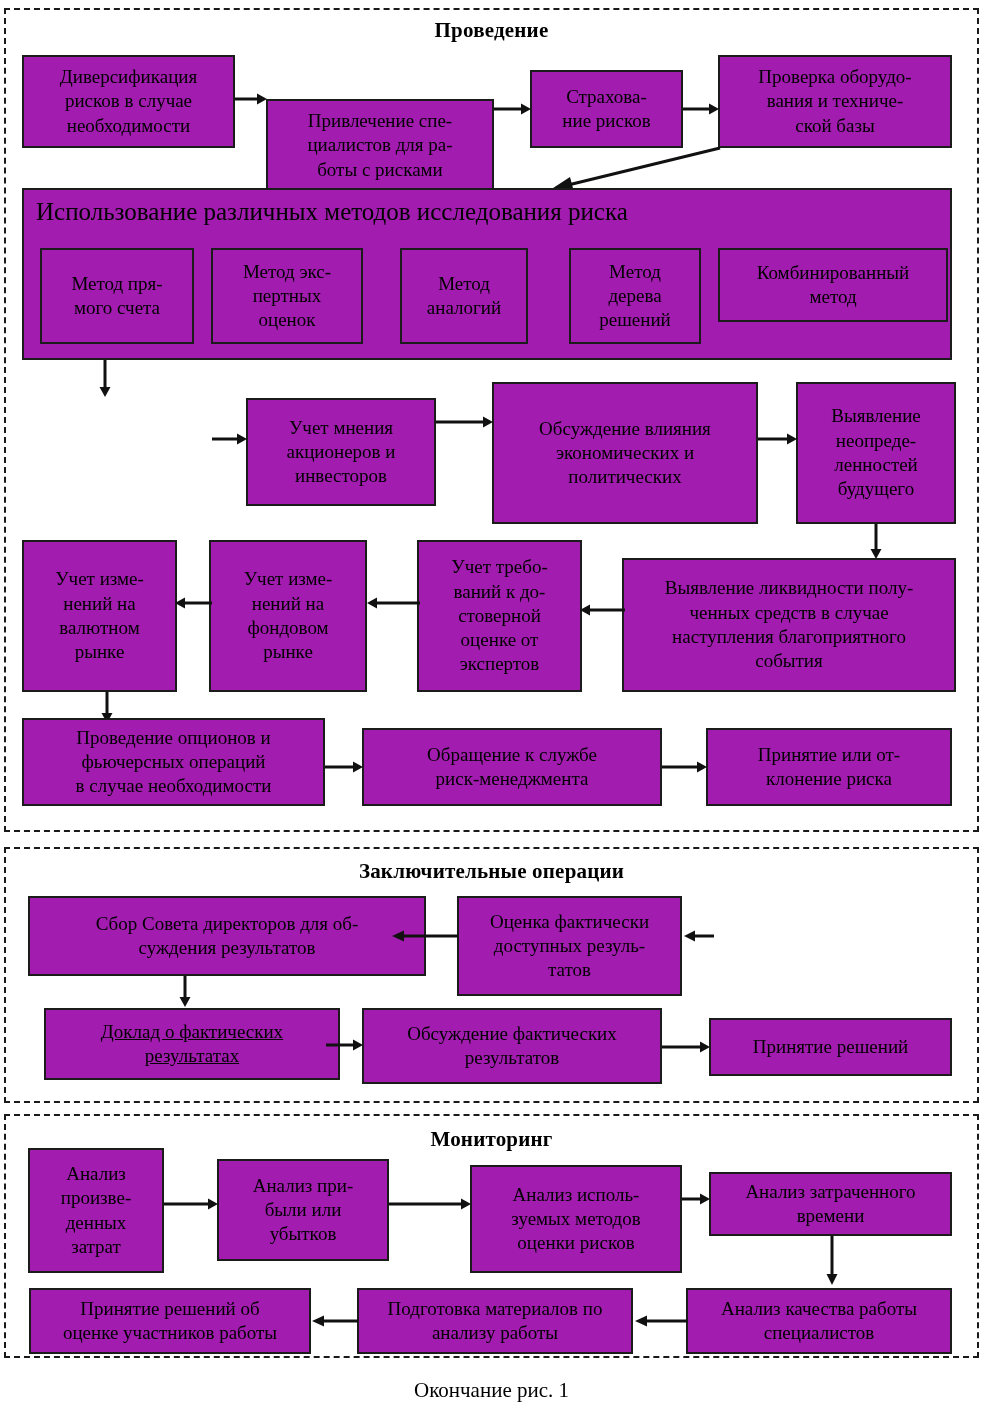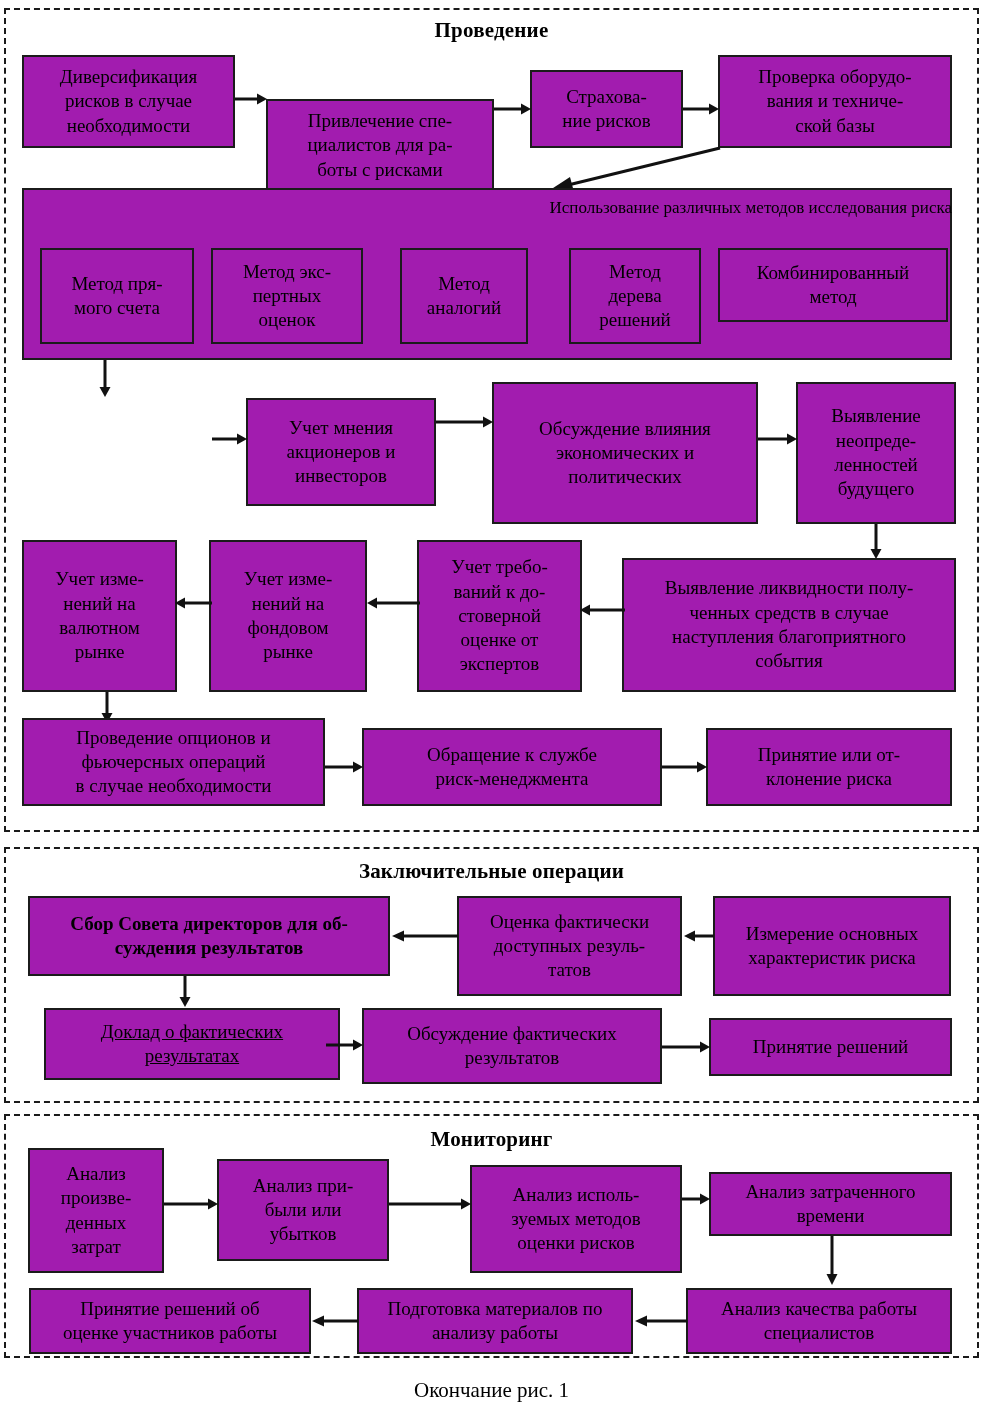--- a/index.html
+++ b/index.html
@@ -44,23 +44,24 @@
     padding: 2px 4px;
     white-space: pre-line;
   }
   .node.group {
     align-items: flex-start;
     justify-content: center;
     padding-top: 10px;
   }
   .grouplabel {
     position: absolute;
-    font-size: 17px;
-    text-align: right;
+    font-size: 25px;
+    text-align: left;
     white-space: nowrap;
+    margin-left: 14px;
   }
   .arrow {
     position: absolute;
   }
   .arrow svg { display: block; overflow: visible; }
   .caption {
     position: absolute;
     font-size: 21px;
     text-align: center;
     width: 100%;
@@ -234,27 +235,25 @@
   <div class="arrow" style="left:662px; top:760px;">
     <svg width="46" height="14" viewBox="0 0 46 14">
         <path d="M0,7 L35,7" stroke="#111" stroke-width="3" fill="none"></path>
         <path d="M35,1.5 L45,7 L35,12.5 Z" fill="#111"></path>
       </svg>
   </div>
 
   <div class="dashed-section" style="left:4px; top:847px; width:975px; height:256px;"></div>
   <div class="section-title" style="left:0px; top:859px; width:983px;">Заключительные операции</div>
 
-  <div class="node" style="left:28px; top:896px; width:362px; height:80px;font-weight:bold;">Сбор Совета директоров для об-
+  <div class="node" style="left:28px; top:896px; width:398px; height:80px;">Сбор Совета директоров для об-
 суждения результатов</div>
   <div class="node" style="left:457px; top:896px; width:225px; height:100px;">Оценка фактически
 доступных резуль-
 татов</div>
-  <div class="node" style="left:713px; top:896px; width:238px; height:100px;">Измерение основных
-характеристик риска</div>
 
   <div class="arrow" style="left:390px; top:929px;">
     <svg width="69" height="14" viewBox="0 0 69 14">
         <path d="M68,7 L14,7" stroke="#111" stroke-width="3" fill="none"></path>
         <path d="M14,1.5 L2,7 L14,12.5 Z" fill="#111"></path>
       </svg>
   </div>
   <div class="arrow" style="left:682px; top:929px;">
     <svg width="33" height="14" viewBox="0 0 33 14">
         <path d="M32,7 L13,7" stroke="#111" stroke-width="3" fill="none"></path>

